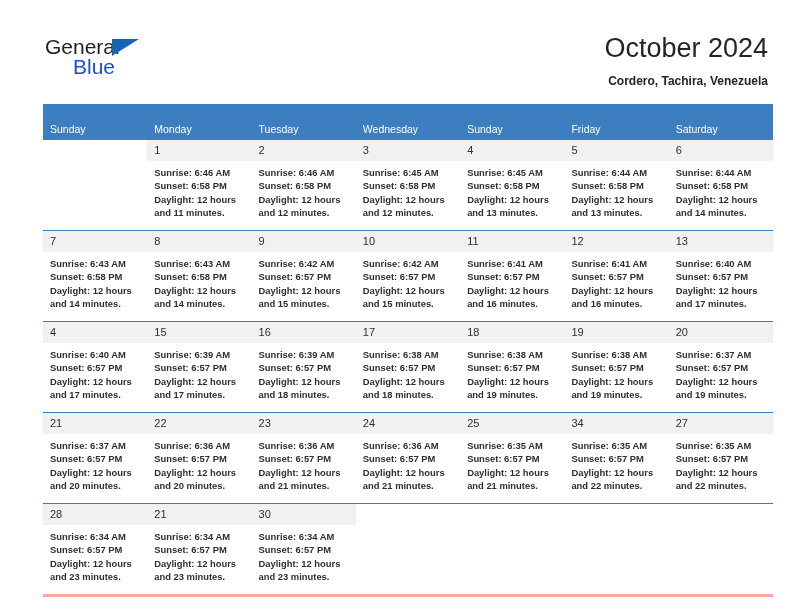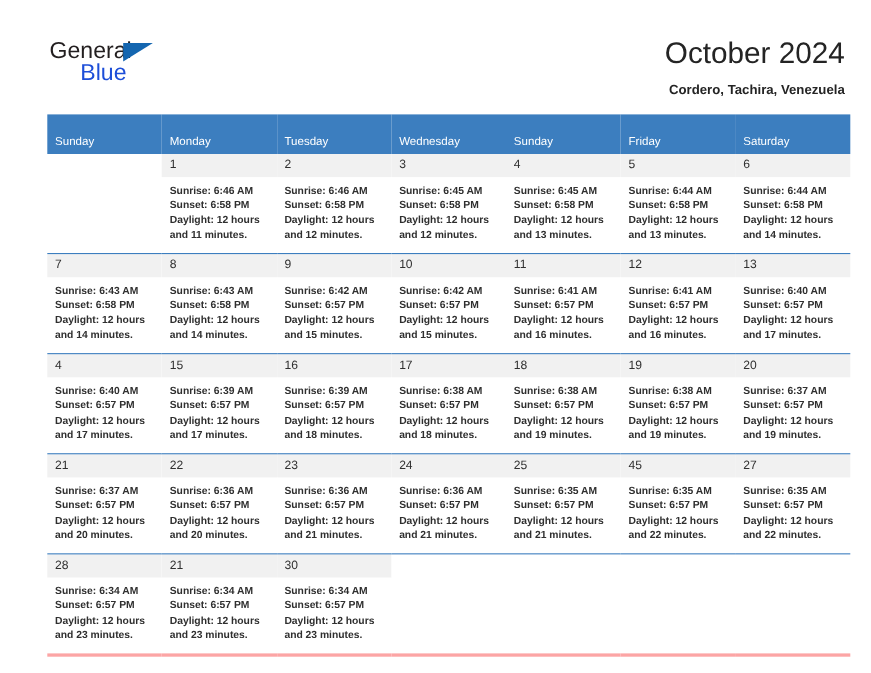--- a/index.html
+++ b/index.html
@@ -410,21 +410,21 @@
           <td>
             <div class="daynum">25</div>
             <div class="details">
               <div>Sunrise: 6:35 AM</div>
               <div>Sunset: 6:57 PM</div>
               <div>Daylight: 12 hours</div>
               <div>and 21 minutes.</div>
             </div>
           </td>
           <td>
-            <div class="daynum">45</div>
+            <div class="daynum">34</div>
             <div class="details">
               <div>Sunrise: 6:35 AM</div>
               <div>Sunset: 6:57 PM</div>
               <div>Daylight: 12 hours</div>
               <div>and 22 minutes.</div>
             </div>
           </td>
           <td>
             <div class="daynum">27</div>
             <div class="details">

